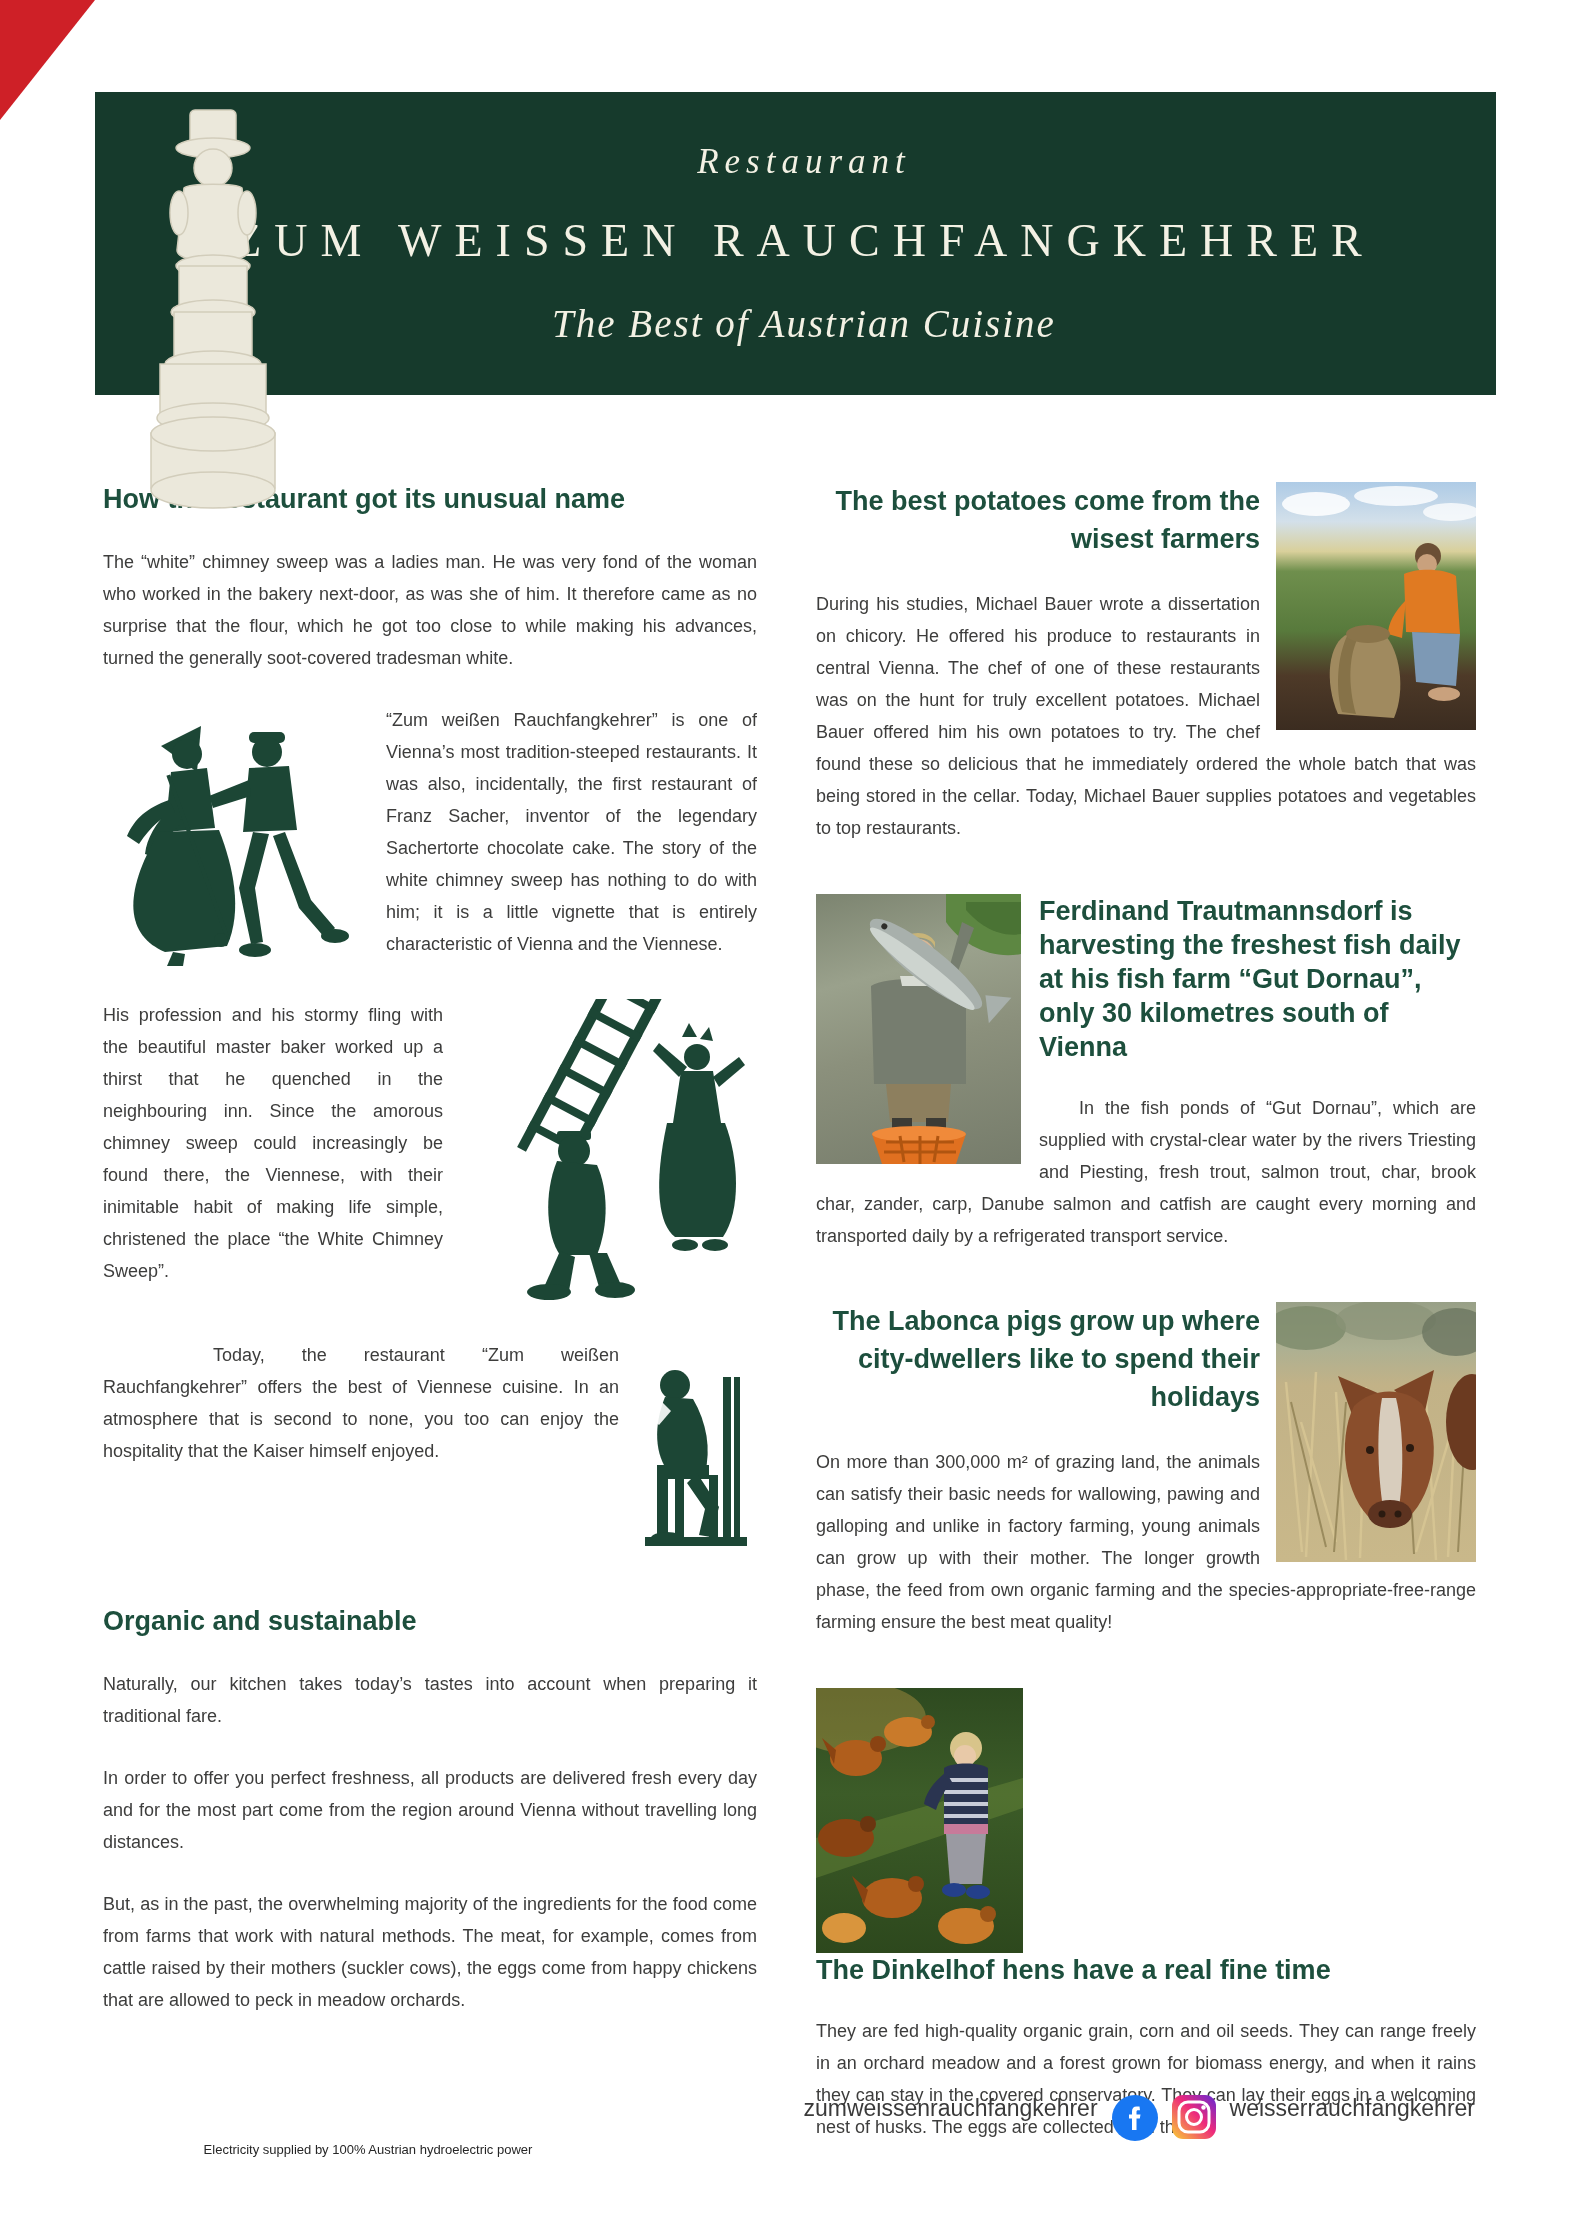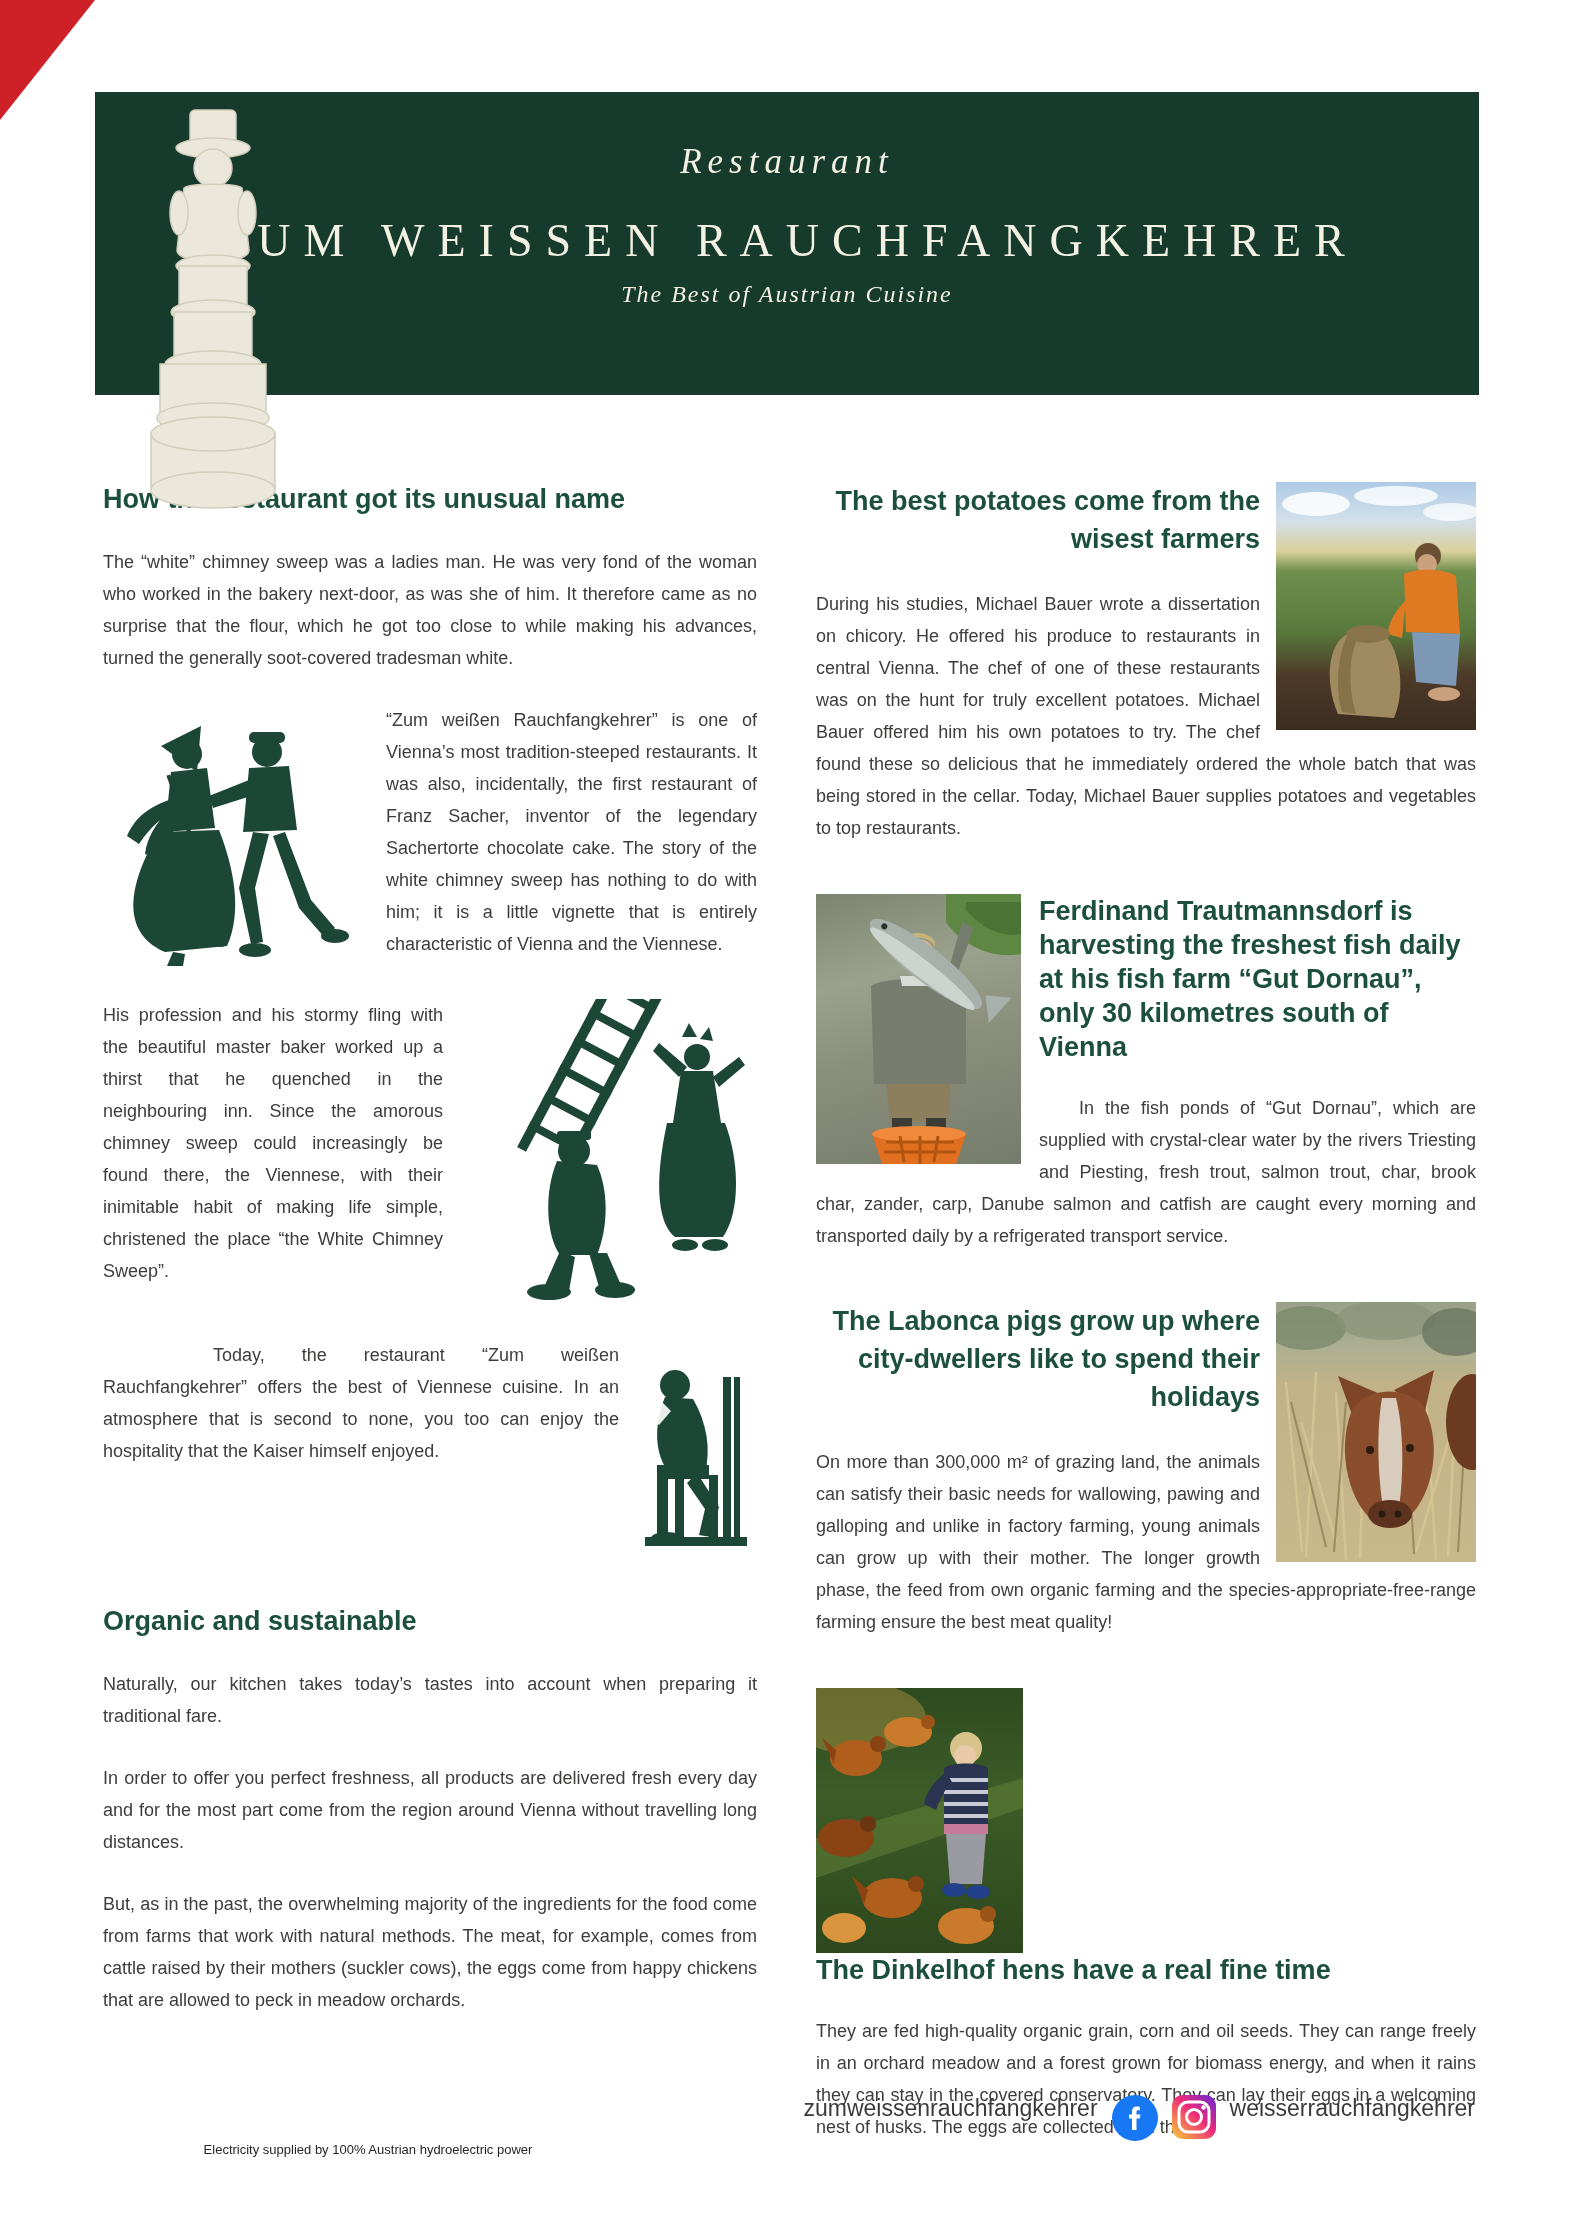--- a/index.html
+++ b/index.html
@@ -5,27 +5,27 @@
   html,body{margin:0;padding:0;background:#ffffff;}
   .page{position:relative;width:1571px;height:2222px;background:#ffffff;overflow:hidden;
         font-family:"Liberation Sans","DejaVu Sans",sans-serif;}
 
   
   .corner-triangle{position:absolute;left:0;top:0;width:0;height:0;z-index:5;
     border-top:120px solid #ce2027;border-right:95px solid transparent;}
 
   
   .banner{position:absolute;left:95px;top:92px;width:1384px;height:303px;background:#163a2c;
-          color:#f3f1e4;text-align:center;z-index:1;}
+          color:#f3f1e4;text-align:center;z-index:1;padding-left:17px;}
   .banner-restaurant{font-family:"Liberation Serif","DejaVu Serif",serif;font-style:italic;
           font-size:35px;letter-spacing:6px;padding-top:50px;}
   .banner-title{font-family:"Liberation Serif","DejaVu Serif",serif;font-size:46px;
           letter-spacing:13px;margin-top:32px;white-space:nowrap;}
   .banner-subtitle{font-family:"Liberation Serif","DejaVu Serif",serif;font-style:italic;
-          font-size:24px;letter-spacing:2px;margin-top:14px;}
+          font-size:39px;letter-spacing:2px;margin-top:34px;}
   .figurine{position:absolute;left:118px;top:98px;width:190px;height:425px;z-index:2;}
 
   
   .col{position:absolute;top:482px;}
   .col-left{left:103px;width:654px;}
   .col-right{left:816px;width:660px;}
 
   .h-green{font-weight:bold;font-size:27px;line-height:34px;color:#1d4f3d;margin:0 0 30px 0;}
   .h-green.r{text-align:right;line-height:38px;}
   .body-p{font-size:18px;line-height:32px;color:#3d3d3c;text-align:justify;margin:0 0 30px 0;}

